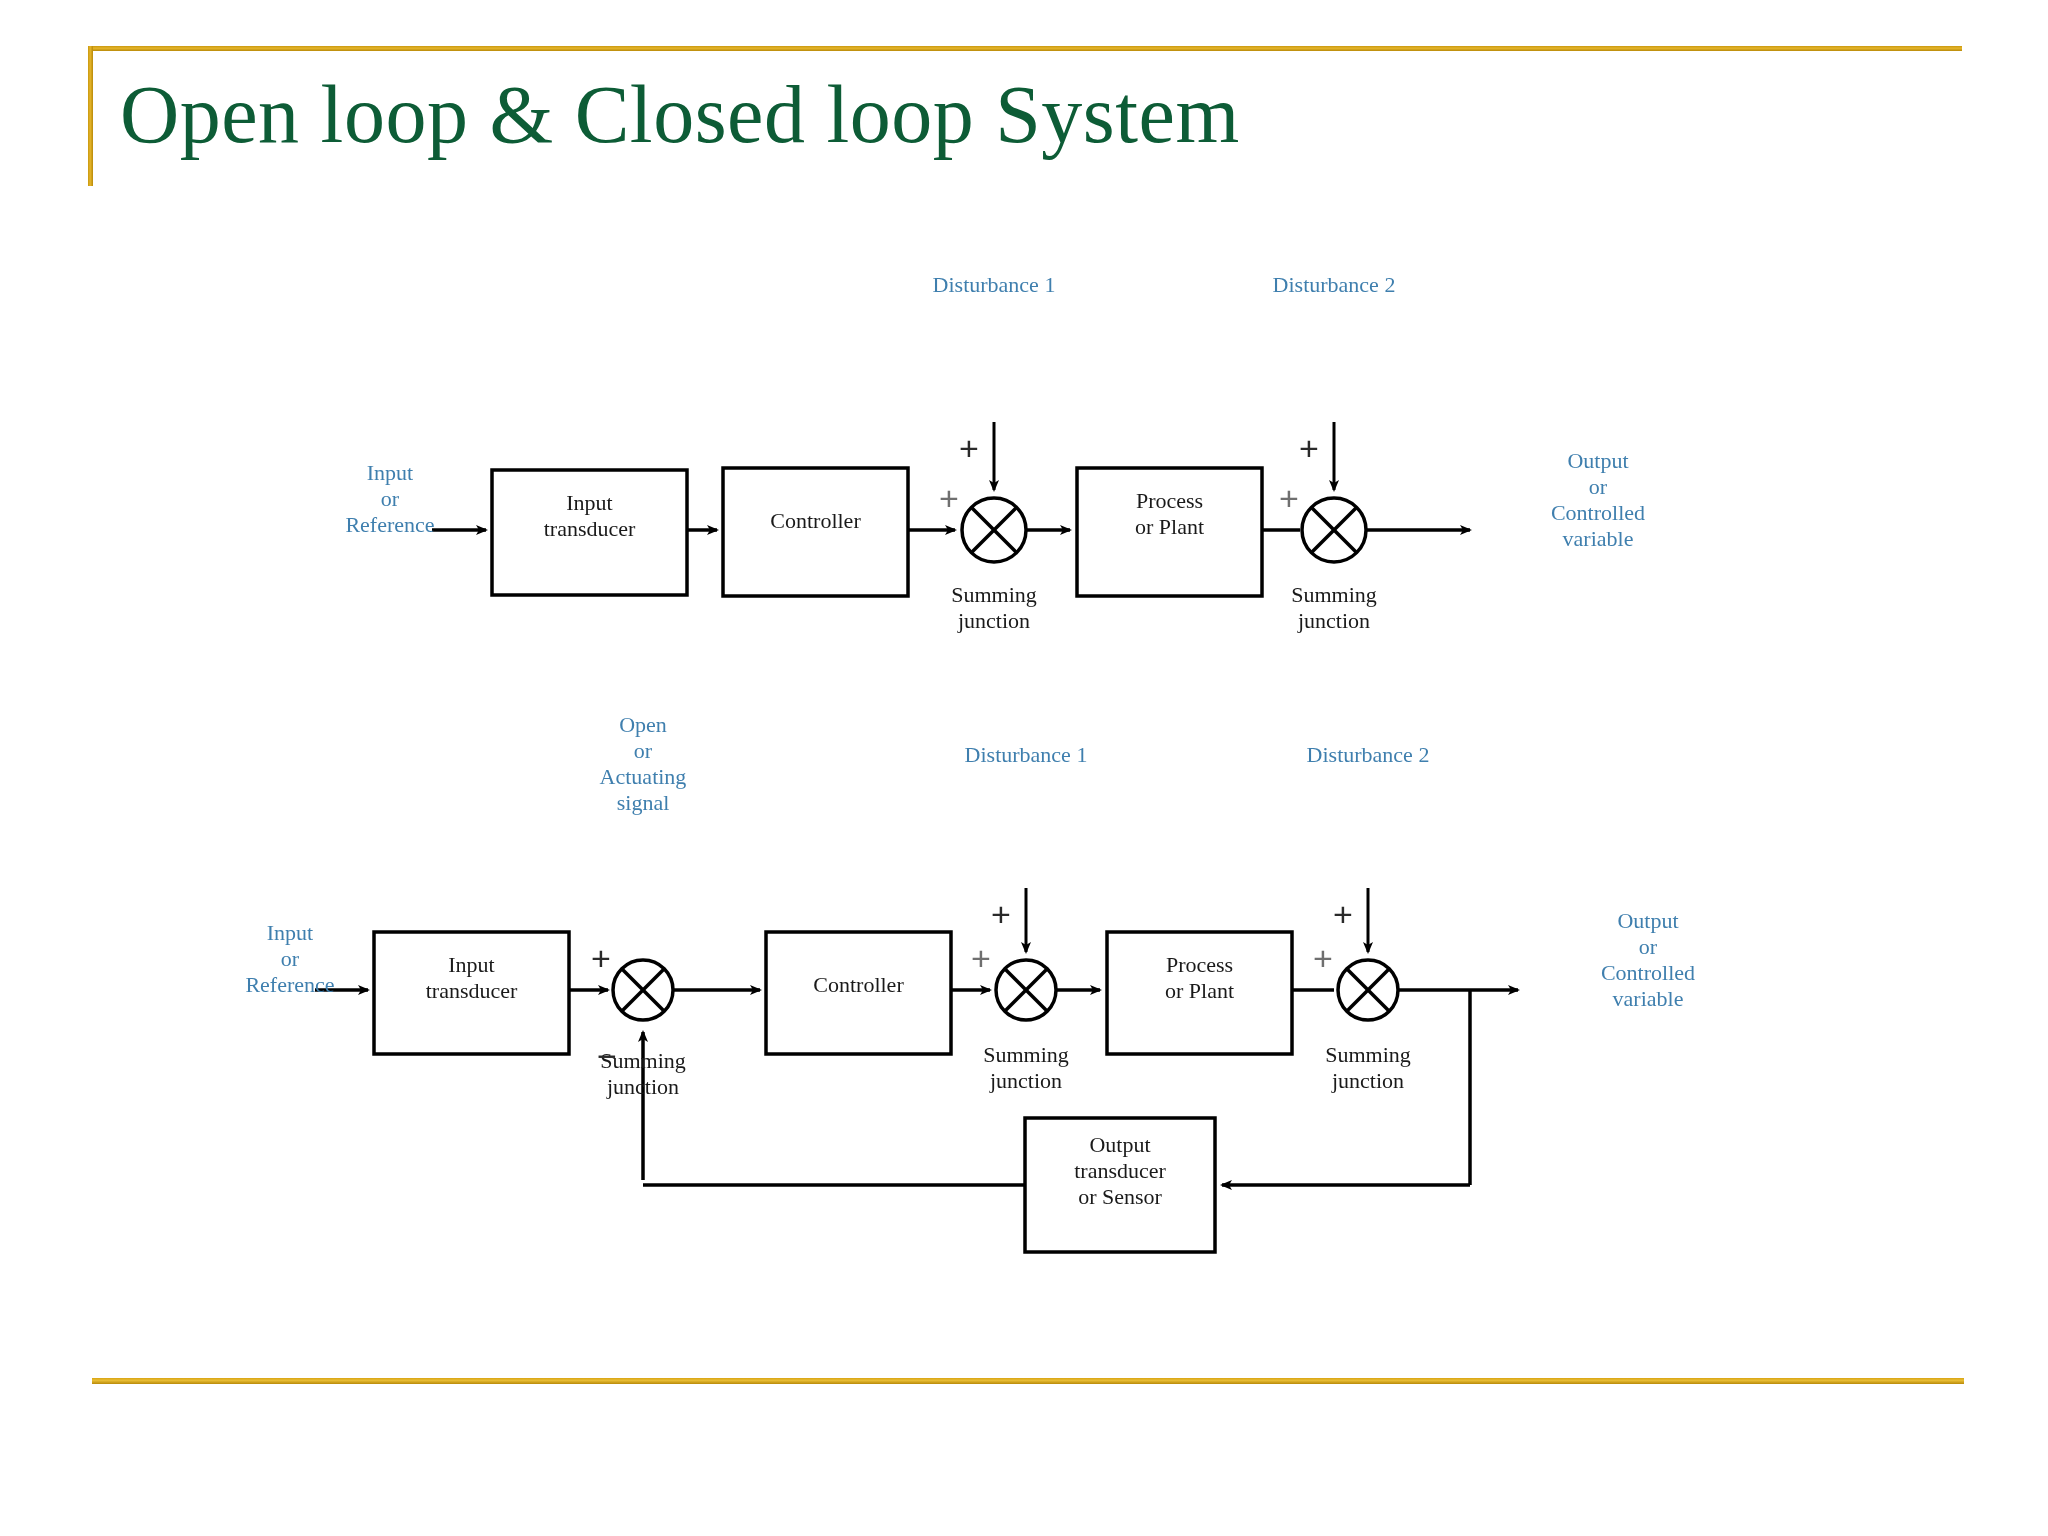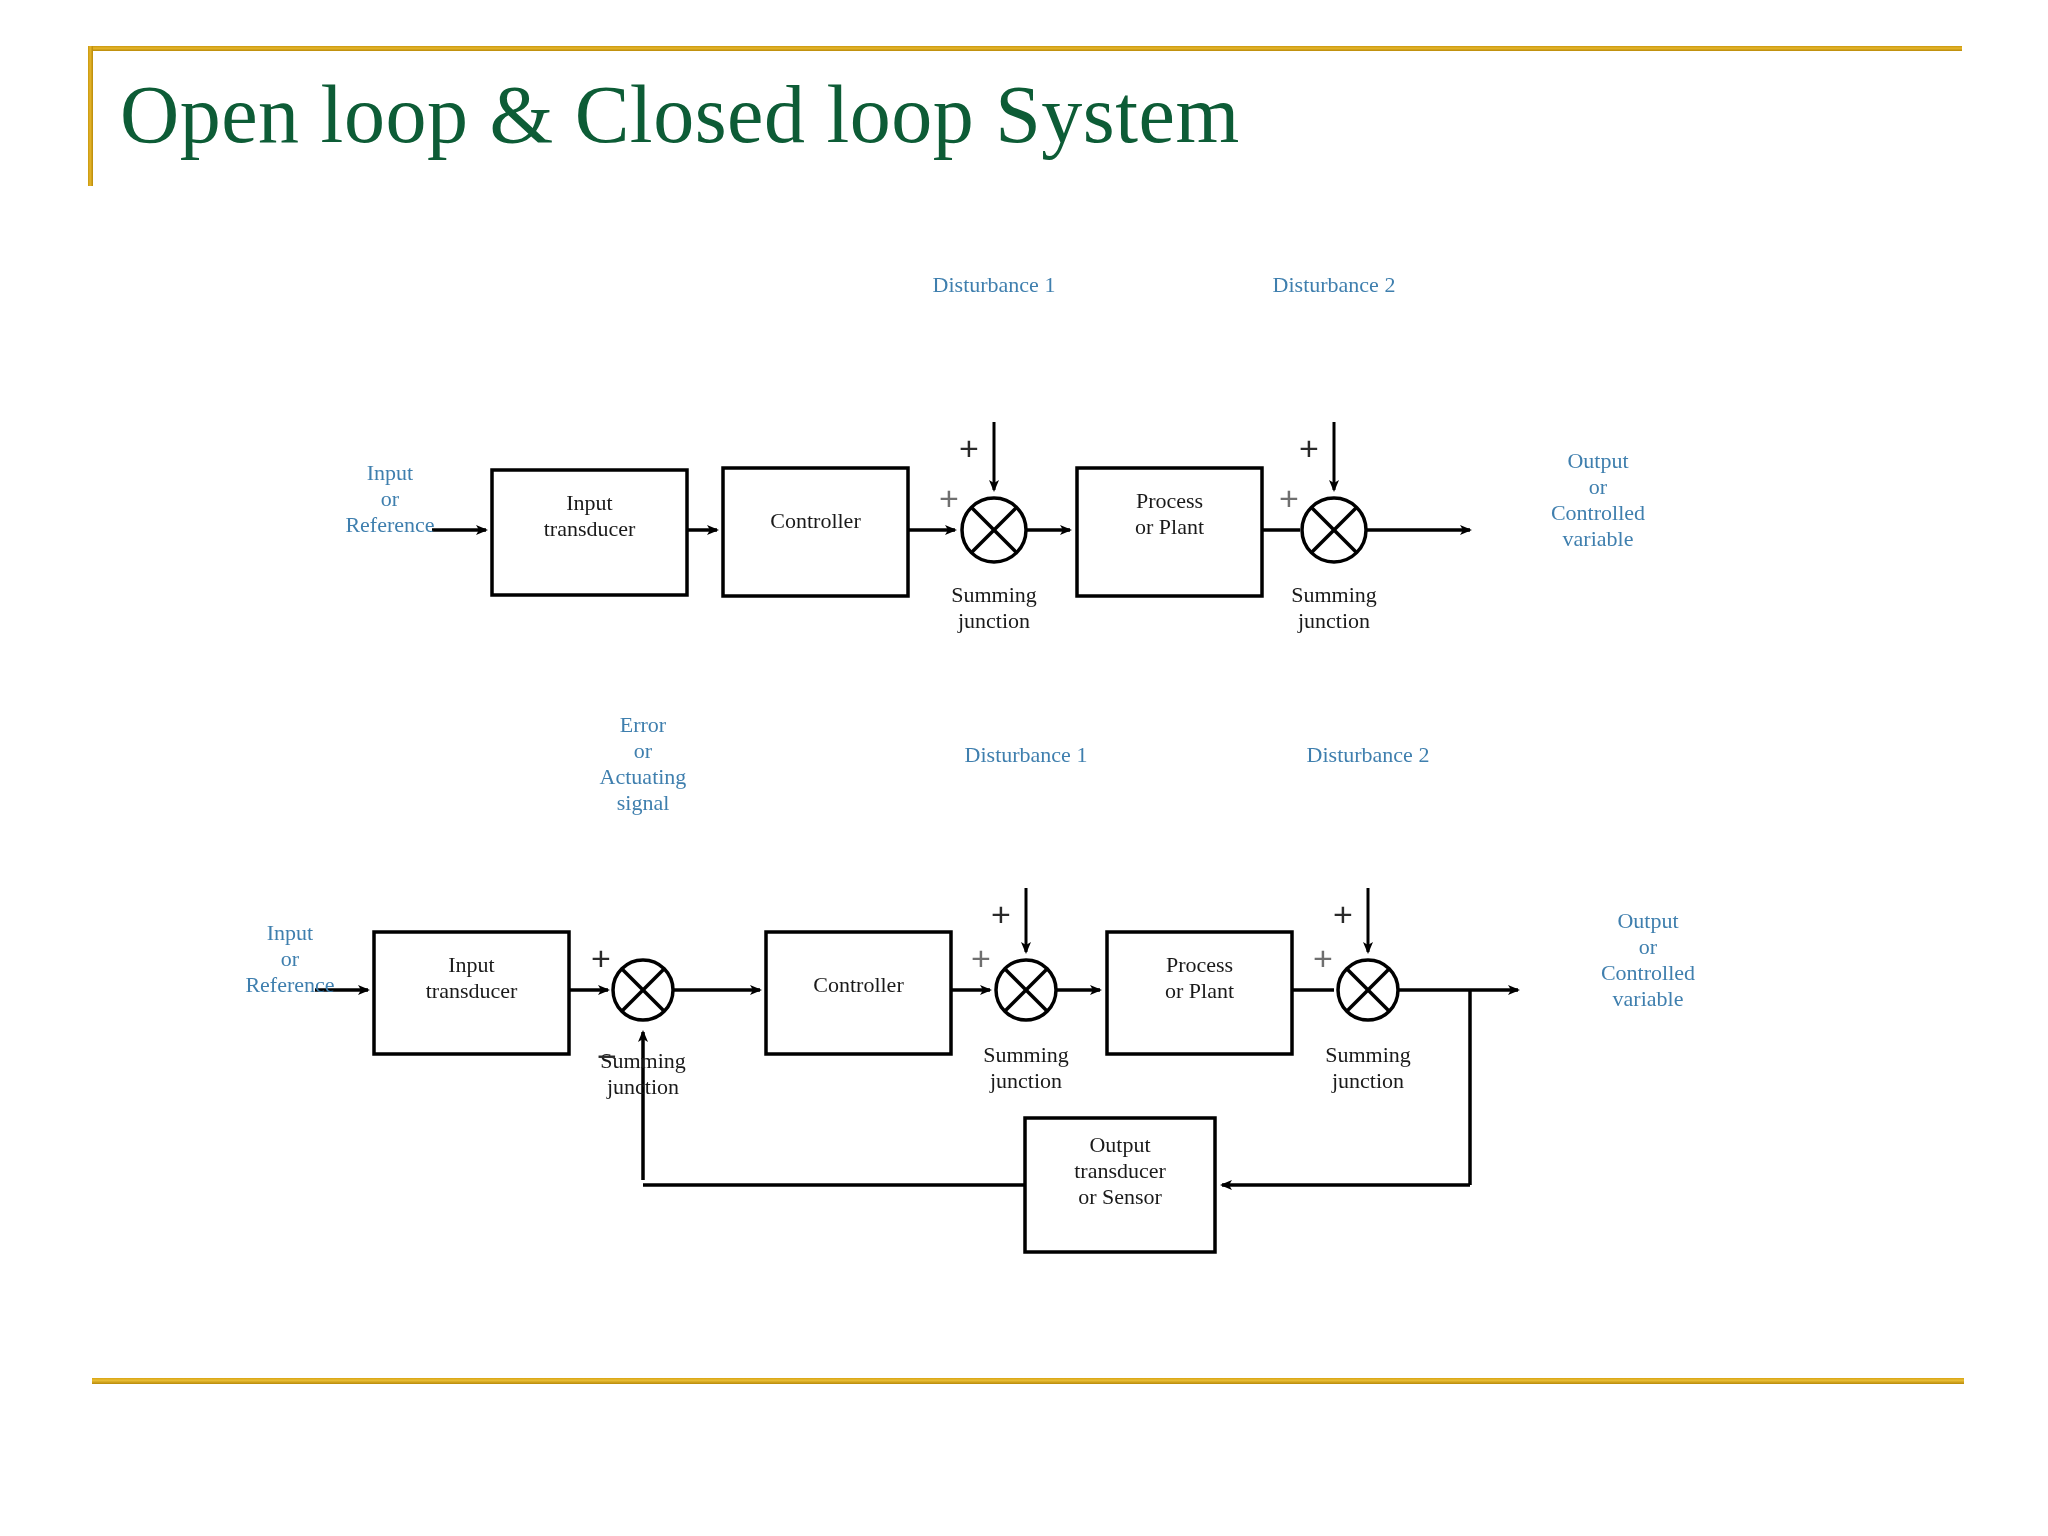--- a/index.html
+++ b/index.html
@@ -209,21 +209,21 @@
     <div class="lbl" style="left:766px; top:212px; width:185px;">Controller</div>
     <div class="lbl" style="left:1107px; top:192px; width:185px;">Process
 or Plant</div>
     <div class="lbl" style="left:1025px; top:372px; width:190px;">Output
 transducer
 or Sensor</div>
 
     <div class="lbl blue" style="left:190px; top:160px; width:200px;">Input
 or
 Reference</div>
-    <div class="lbl blue" style="left:573px; top:-48px; width:140px;">Error
+    <div class="lbl blue" style="left:573px; top:-48px; width:140px;">Open
 or
 Actuating
 signal</div>
     <div class="lbl blue" style="left:866px; top:-18px; width:320px;">Disturbance 1</div>
     <div class="lbl blue" style="left:1208px; top:-18px; width:320px;">Disturbance 2</div>
     <div class="lbl blue" style="left:1518px; top:148px; width:260px;">Output
 or
 Controlled
 variable</div>
 

